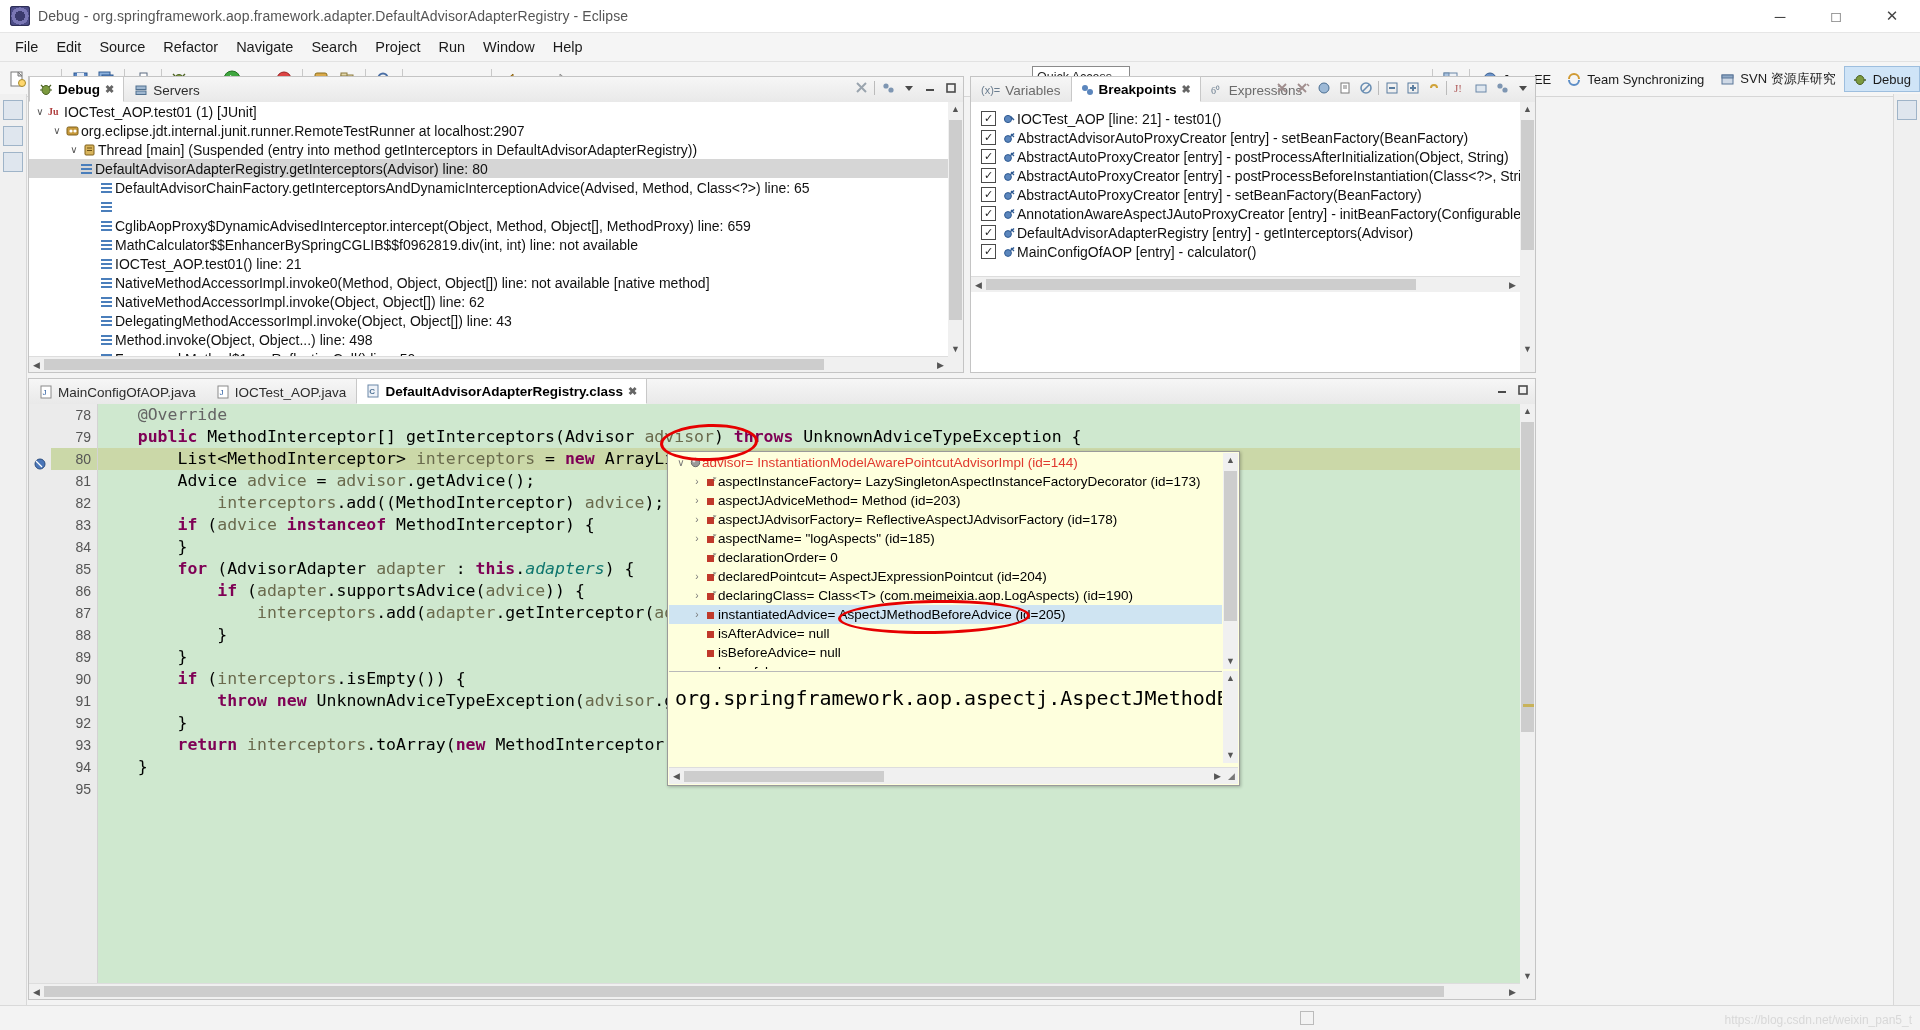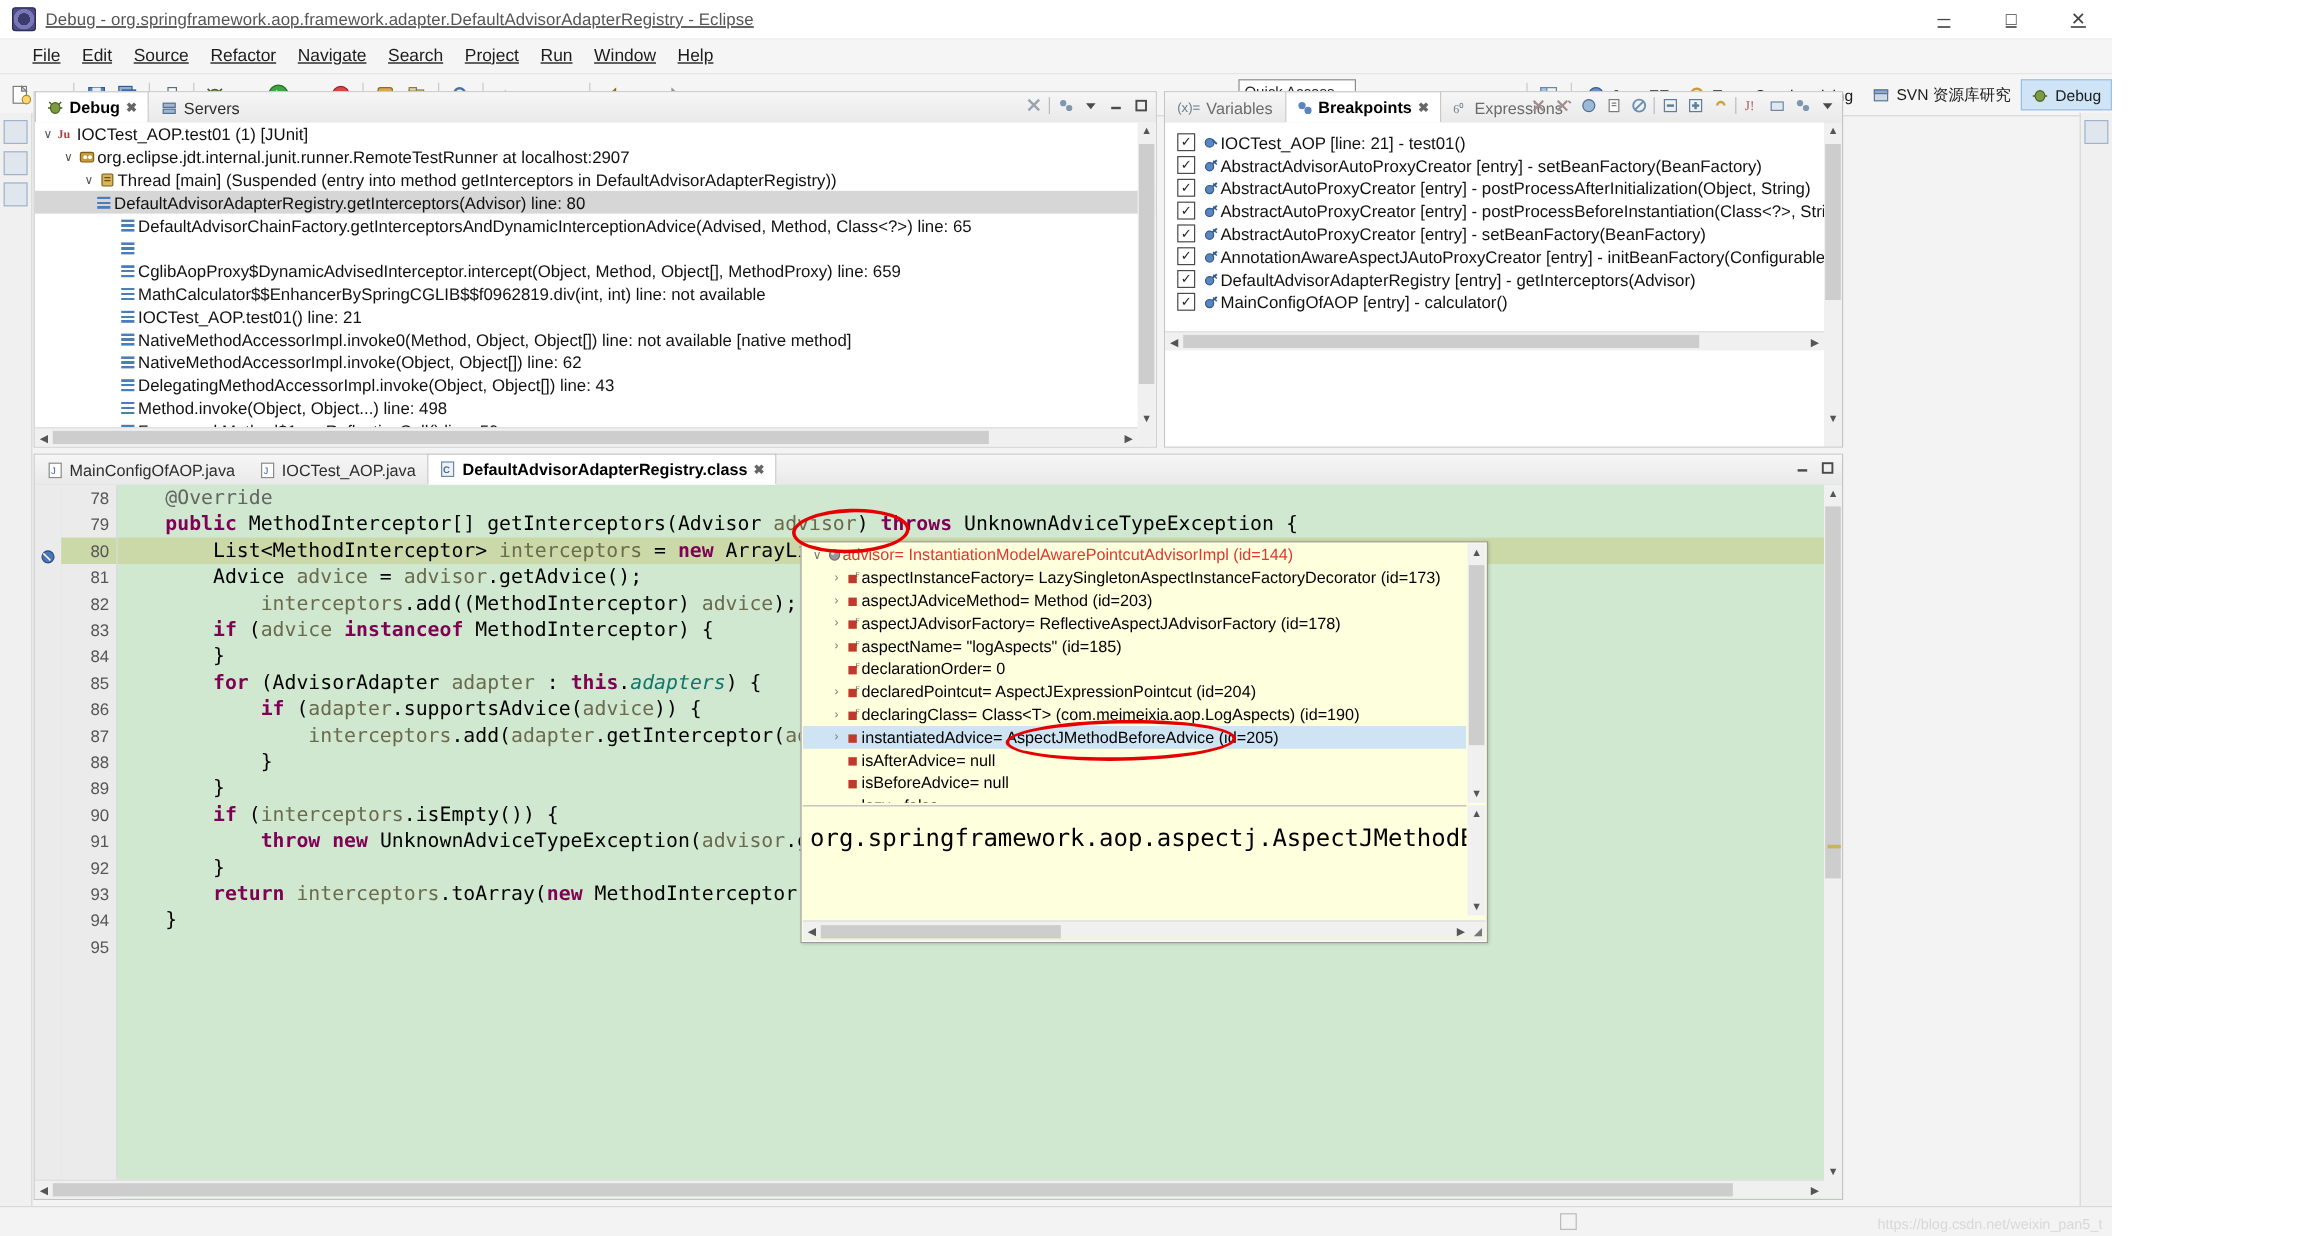--- a/index.html
+++ b/index.html
@@ -2,33 +2,33 @@
 <html><head>
 <meta charset="utf-8">
 <style>
   html,body{margin:0;padding:0;}
   body{
     width:1920px;height:1030px;overflow:hidden;
     font-family:"Liberation Sans",sans-serif;
     background:#ffffff;
     -webkit-font-smoothing:antialiased;
   }
-  .app{position:relative;width:1760px;height:1030px;background:#f3f3f3;
-       transform-origin:0 0;text-decoration:underline;}
+  .app{position:relative;width:1920px;height:1030px;background:#f3f3f3;
+       transform-origin:0 0;}
   
   .titlebar{height:32px;background:#ffffff;display:flex;align-items:center;
             border-bottom:1px solid #e6e6e6;}
   .titlebar .tlogo{width:20px;height:20px;margin:0 8px 0 10px;border-radius:3px;
       background:radial-gradient(circle at 50% 50%,#3b3b6e 0 35%,#7a77b5 36% 60%,#4b4b86 61% 100%);
       box-shadow:inset 0 0 0 1px #2d2d55;}
   .titlebar .ttext{font-size:14px;color:#555;letter-spacing:.1px;}
   .wbtns{margin-left:auto;display:flex;height:100%;}
   .wbtn{width:56px;display:flex;align-items:center;justify-content:center;color:#444;font-size:15px;}
   
-  .menubar{height:28px;background:#f5f5f5;display:flex;align-items:center;padding-left:18px;
+  .menubar{height:28px;background:#f5f5f5;display:flex;align-items:center;padding-left:6px;
            border-bottom:1px solid #e2e2e2;}
   .menubar .mi{font-size:14.5px;color:#1b1b1b;padding:3px 9px;border-radius:2px;}
   
   .toolbar{height:34px;background:#f5f5f5;display:flex;align-items:center;
            border-bottom:1px solid #d6d6d6;padding-left:4px;position:relative;}
   .tbtn{width:24px;height:24px;margin:0 1px;display:flex;align-items:center;justify-content:center;}
   .tsep{width:1px;height:20px;background:#c8c8c8;margin:0 5px;}
   .qaccess{position:absolute;left:1032px;top:4px;width:98px;height:22px;background:#fff;
            border:1px solid #8a8a8a;font-size:12.5px;color:#222;padding:2px 4px;box-sizing:border-box;}
   .persp{position:absolute;right:0;top:0;height:34px;display:flex;align-items:center;}

